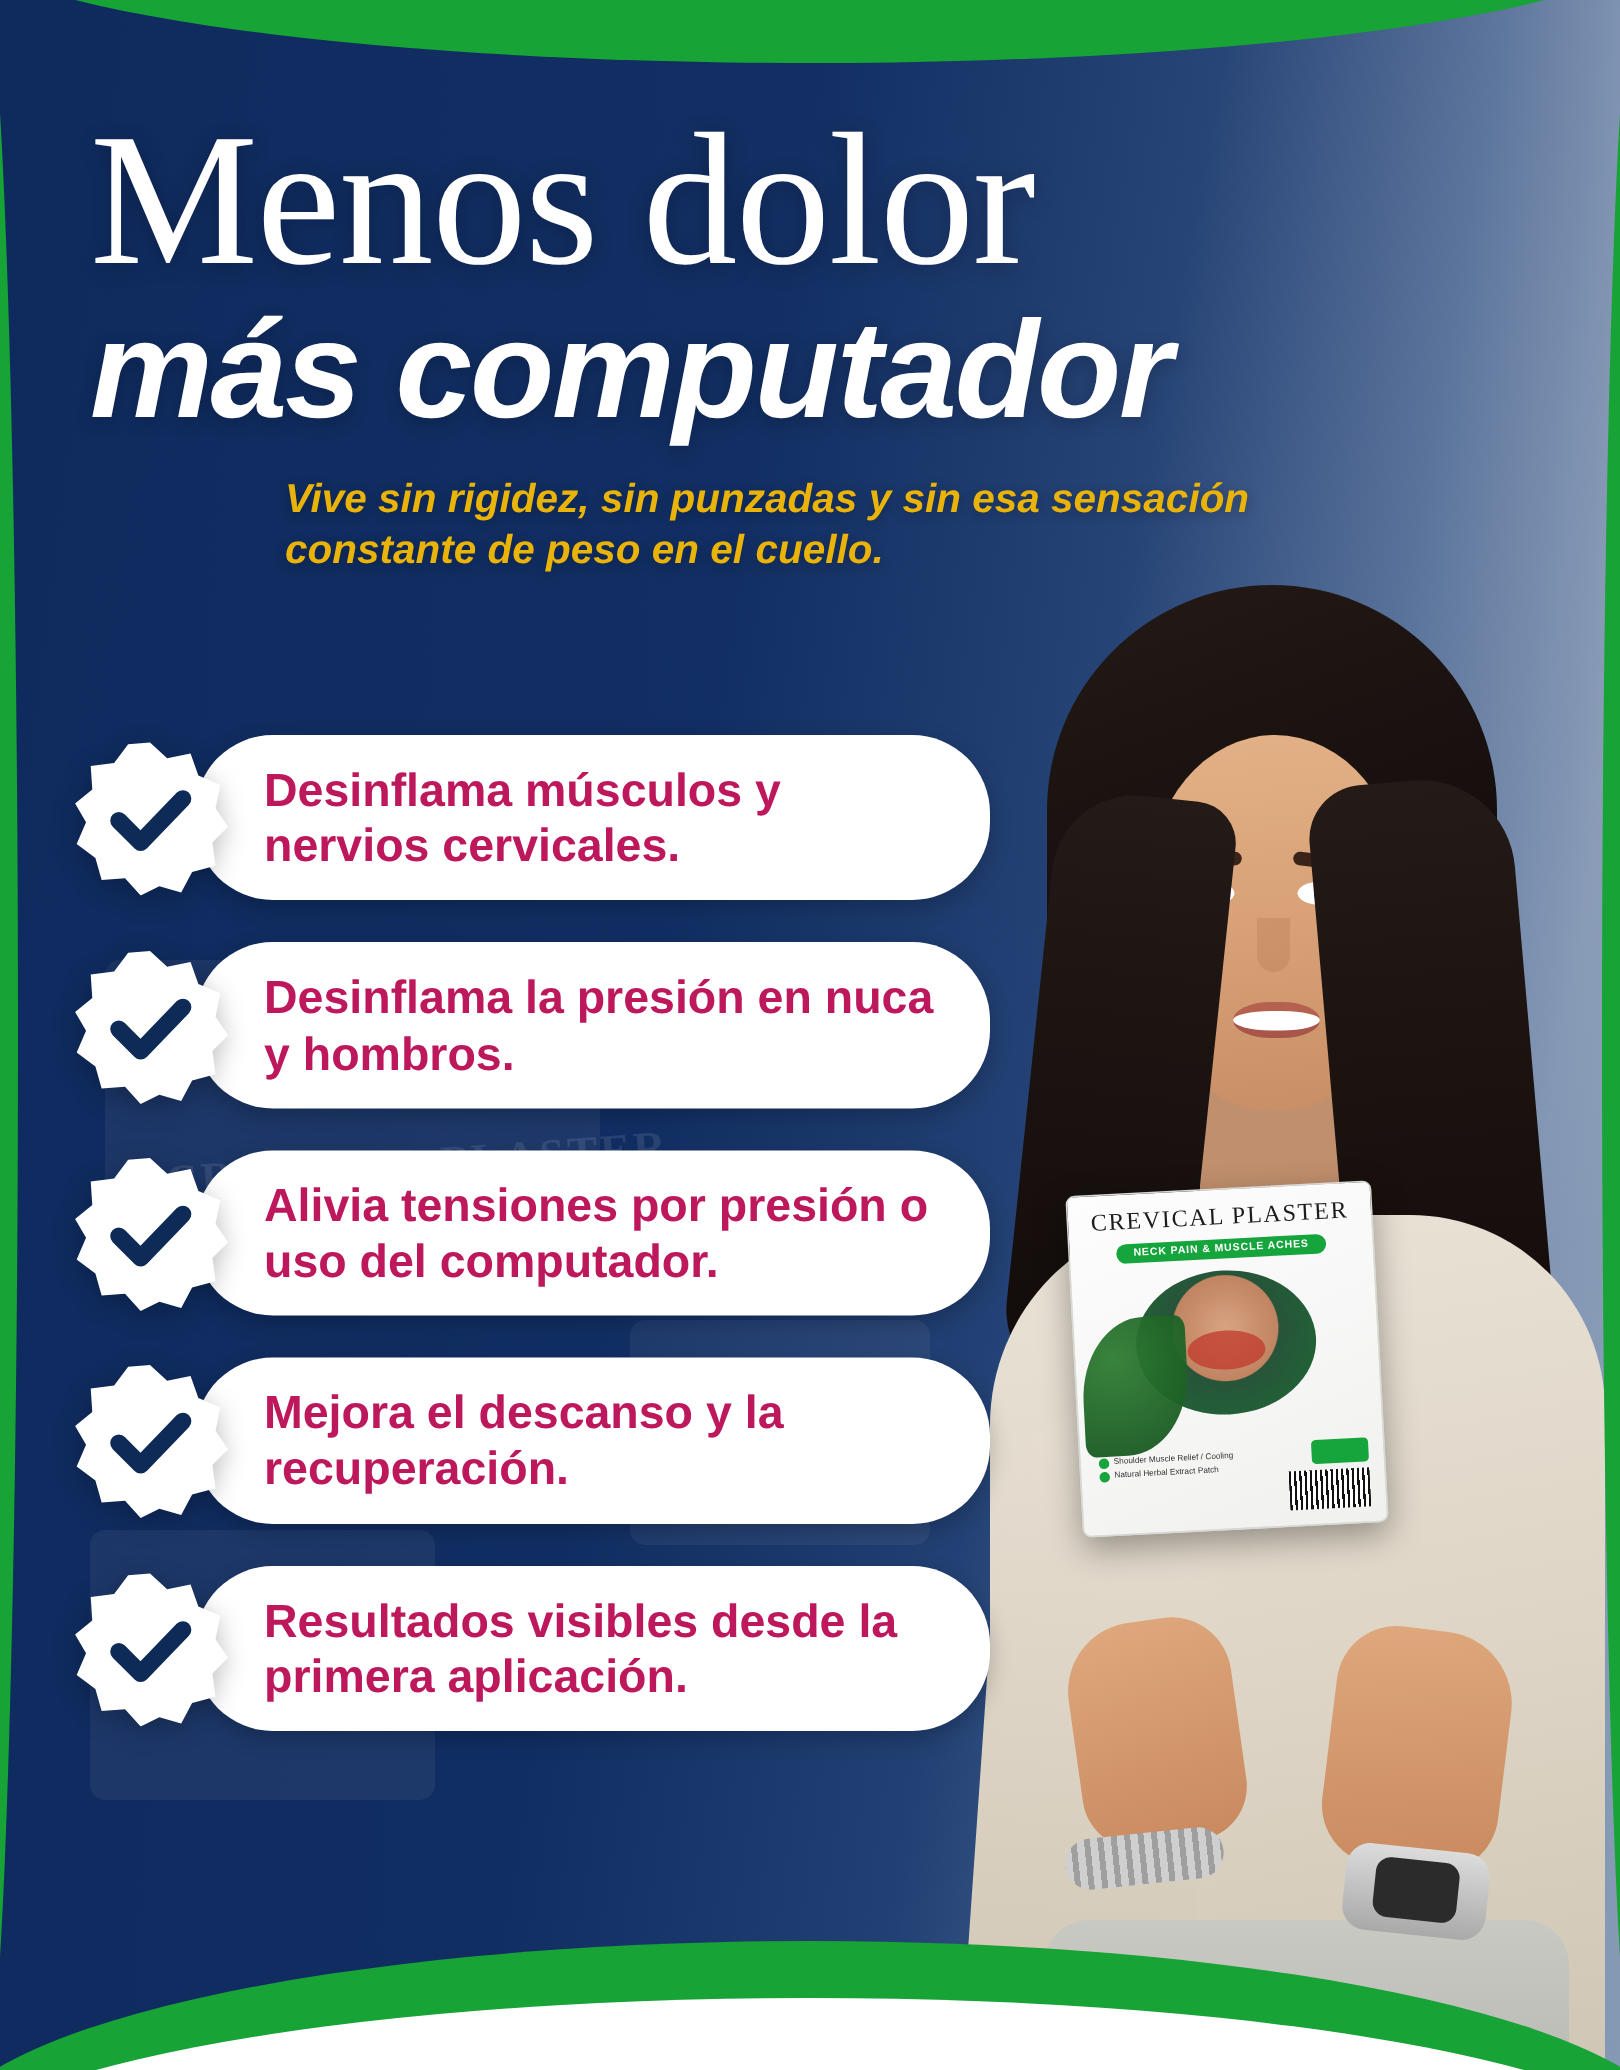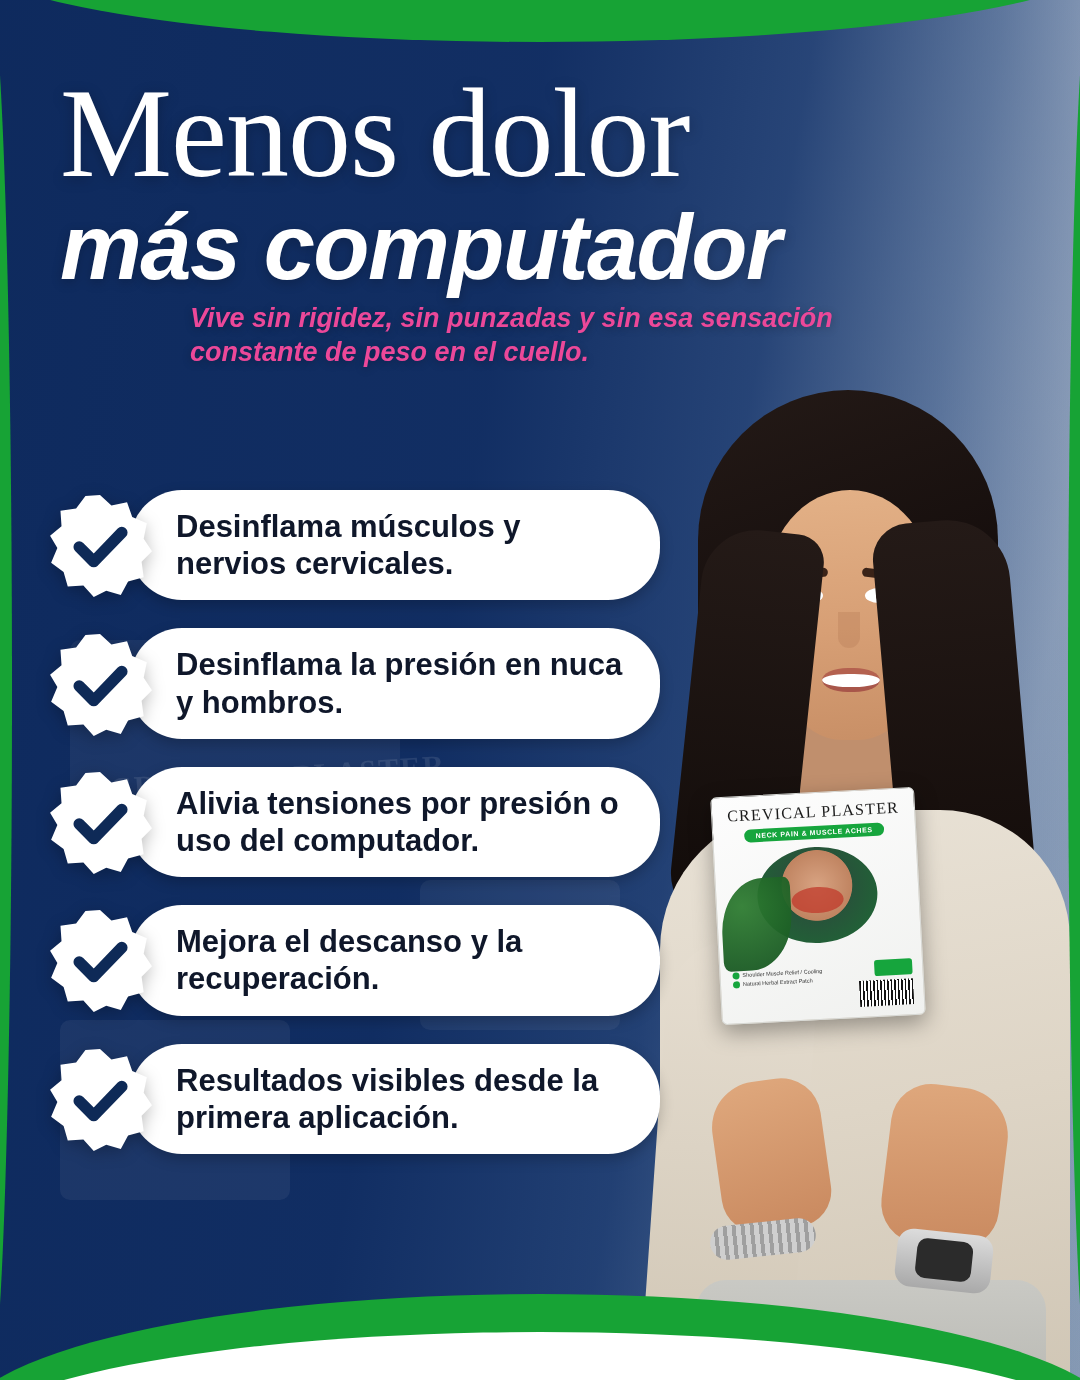--- a/index.html
+++ b/index.html
@@ -357,27 +357,27 @@
     font-style: italic;
     font-weight: 700;
     font-size: 92px;
     line-height: 1.0;
     color: #ffffff;
     margin-top: 2px;
     letter-spacing: -1.5px;
     text-shadow: 0 3px 12px rgba(0,0,0,0.22);
   }
   .subhead {
-    margin: 8px auto 0;
+    margin: 22px auto 0;
     max-width: 700px;
     font-style: italic;
     font-weight: 700;
     font-size: 27px;
     line-height: 1.28;
-    color: #ec4899;
+    color: #eab308;
     text-shadow: 0 2px 8px rgba(0,0,0,0.25);
   }
 
   
   .benefits {
     position: absolute;
     left: 48px;
     top: 490px;
     width: 660px;
     z-index: 9;
@@ -406,21 +406,21 @@
     padding: 18px 34px 18px 46px;
     box-shadow: 0 5px 14px rgba(0,0,0,0.22);
     min-height: 92px;
     display: flex;
     align-items: center;
     max-width: 530px;
   }
   .pill-text {
     font-size: 31px;
     line-height: 1.2;
-    color: #0f172a;
+    color: #be185d;
     font-weight: 600;
   }
   .pill-text b { font-weight: 800; }
 
   .benefit.ind-1 .pill { margin-left: -22px; }
   .benefit.ind-2 .pill { margin-left: -22px; }
   .benefit.ind-3 .pill { margin-left: -22px; }
 </style>
 </head>
 <body>

